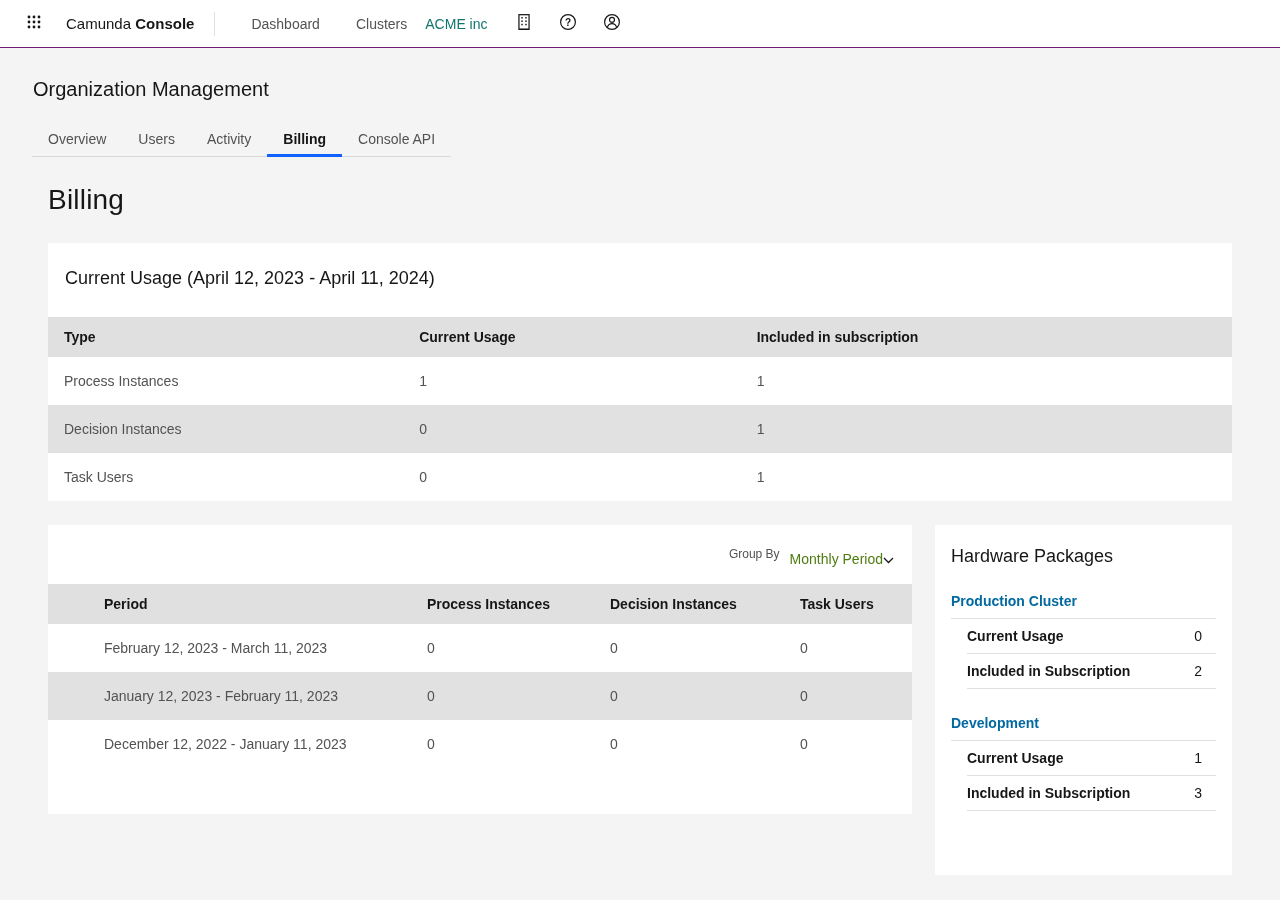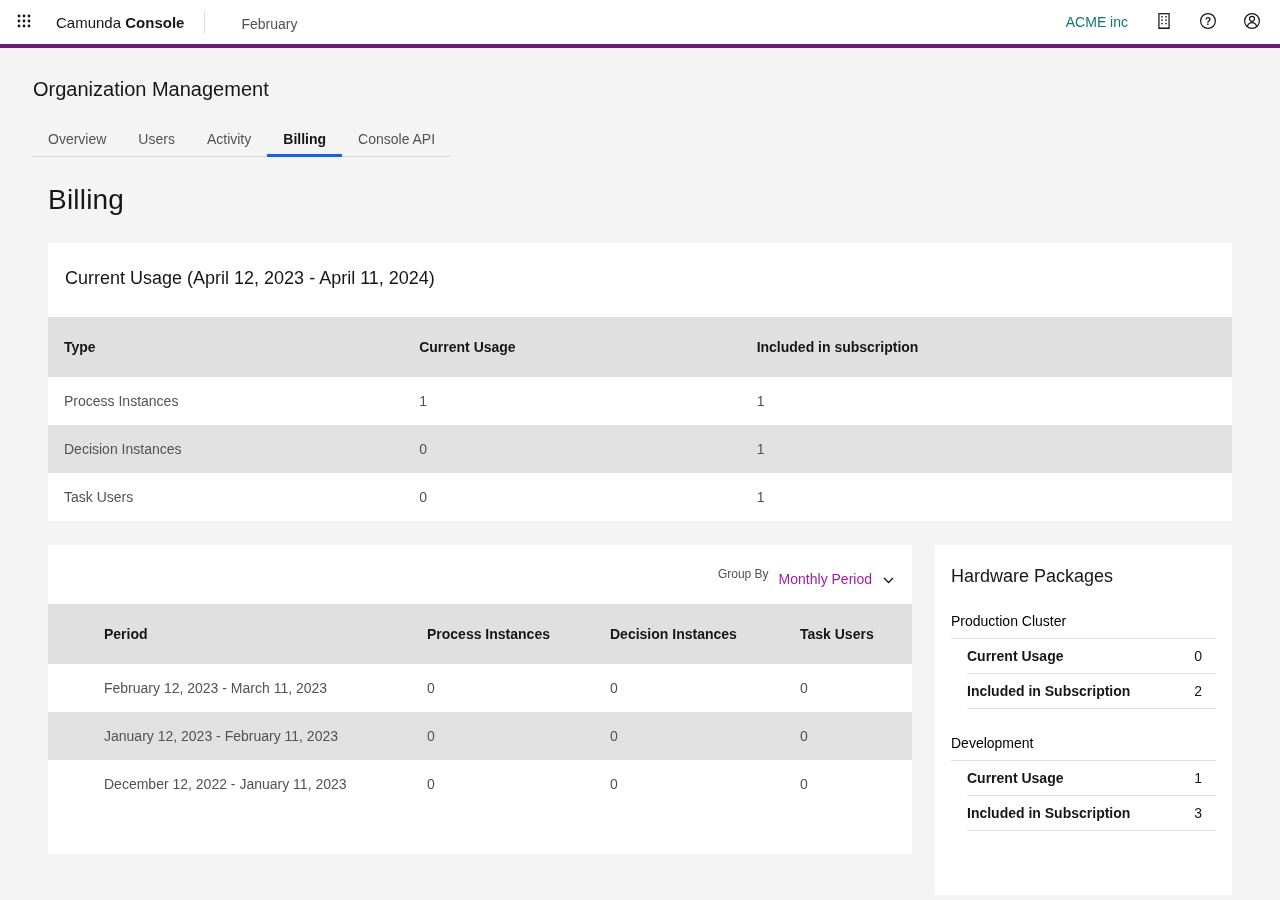--- a/index.html
+++ b/index.html
@@ -9,22 +9,22 @@
     background:#f4f4f4;
     color:#161616;
     overflow:hidden;
     -webkit-font-smoothing:antialiased;
   }
   button { font-family:inherit; }
 
   
   .navbar {
     height:48px; background:#ffffff; display:flex;
-    align-items:center; justify-content:space-between;
-    border-bottom:4px solid #701a75; padding-right:6px;
+    align-items:center; justify-content:flex-start;
+    border-bottom:1px solid #701a75; padding-right:6px;padding-left:10px;
   }
   .nav-left { display:flex; align-items:center; height:100%; }
   .icon-btn {
     width:48px; height:48px; display:flex; align-items:center; justify-content:center;
     background:none; border:none; cursor:pointer;
   }
   .icon-btn.small { width:44px; }
   .brand { font-size:15px; margin-left:8px; white-space:nowrap; cursor:pointer; }
   .brand strong { font-weight:700; }
   .nav-divider { width:1px; height:24px; background:#e0e0e0; margin:0 18px 0 20px; }
@@ -53,45 +53,45 @@
   .card { background:#ffffff; }
   .card-title { font-size:18px; font-weight:400; }
 
   
   .usage-card { margin-top:27px; }
   .usage-card .card-title { padding:25px 17px 28px; }
 
   table { width:100%; border-collapse:collapse; font-size:14px; table-layout:fixed; }
   thead th {
     background:#e0e0e0; text-align:left; font-weight:600; color:#161616;
-    height:60px; padding:0 16px; white-space:nowrap;
+    height:40px; padding:0 16px; white-space:nowrap;
   }
   tbody td { height:48px; padding:0 16px; color:#525252; white-space:nowrap; overflow:hidden; }
   tbody tr.zebra { background:#e1e1e1; }
 
   
   .bottom { display:grid; grid-template-columns:864px 297px; gap:23px; margin-top:24px; align-items:start; }
 
   .history-card { padding-bottom:46px; }
   .history-card .card-title { padding:24px 16px 0; }
   .groupby-row {
     display:flex; justify-content:flex-end; align-items:flex-start;
     padding:22px 16px 13px; gap:8px;
   }
   .groupby-label { font-size:12px; color:#525252; }
   .groupby-select {
-    font-size:14px; color:#a21caf; background:none; border:none;
-    display:flex; align-items:center; gap:11px; cursor:pointer; padding:4px 2px;
+    font-size:14px; color:#4d7c0f; background:none; border:none;
+    display:flex; align-items:center; cursor:pointer; padding:4px 2px;
   }
 
   
   .hw-card { padding:21px 16px 64px; }
   .hw-section { margin-top:26px; }
   .hw-section-name {
-    font-size:14px; font-weight:400; color:#000000;
+    font-size:14px; font-weight:700; color:#0369a1;
     padding-bottom:9px; border-bottom:1px solid #e0e0e0;
   }
   .hw-row {
     display:flex; justify-content:space-between; align-items:center;
     margin-left:16px; padding:9px 14px 9px 0; border-bottom:1px solid #e0e0e0;
     font-size:14px;
   }
   .hw-row .hw-label { font-weight:600; color:#161616; }
   .hw-row .hw-value { color:#161616; }
 </style>
@@ -114,21 +114,22 @@
             <circle cx="13" cy="13" r="1.4"></circle>
         </svg>
       </span>
     </button>
     <div class="brand">
       <span>Camunda</span>
       <strong>Console</strong>
     </div>
     <div class="nav-divider"></div>
     <nav class="nav-links">
-      <a class="nav-link">February</a>
+      <a class="nav-link">Dashboard</a>
+      <a class="nav-link">Clusters</a>
     </nav>
   </div>
   <div class="nav-right">
     <span class="org-name">ACME inc</span>
     <button class="icon-btn small">
       <span>
         <svg width="18" height="18" viewBox="0 0 16 16" fill="none" stroke="#161616" stroke-width="1.1">
           <rect x="3.5" y="1.5" width="9" height="13"></rect>
           <path d="M3.5 14.5h9"></path>
           <rect x="5.6" y="3.6" width="1.3" height="1.3" fill="#161616" stroke="none"></rect>

